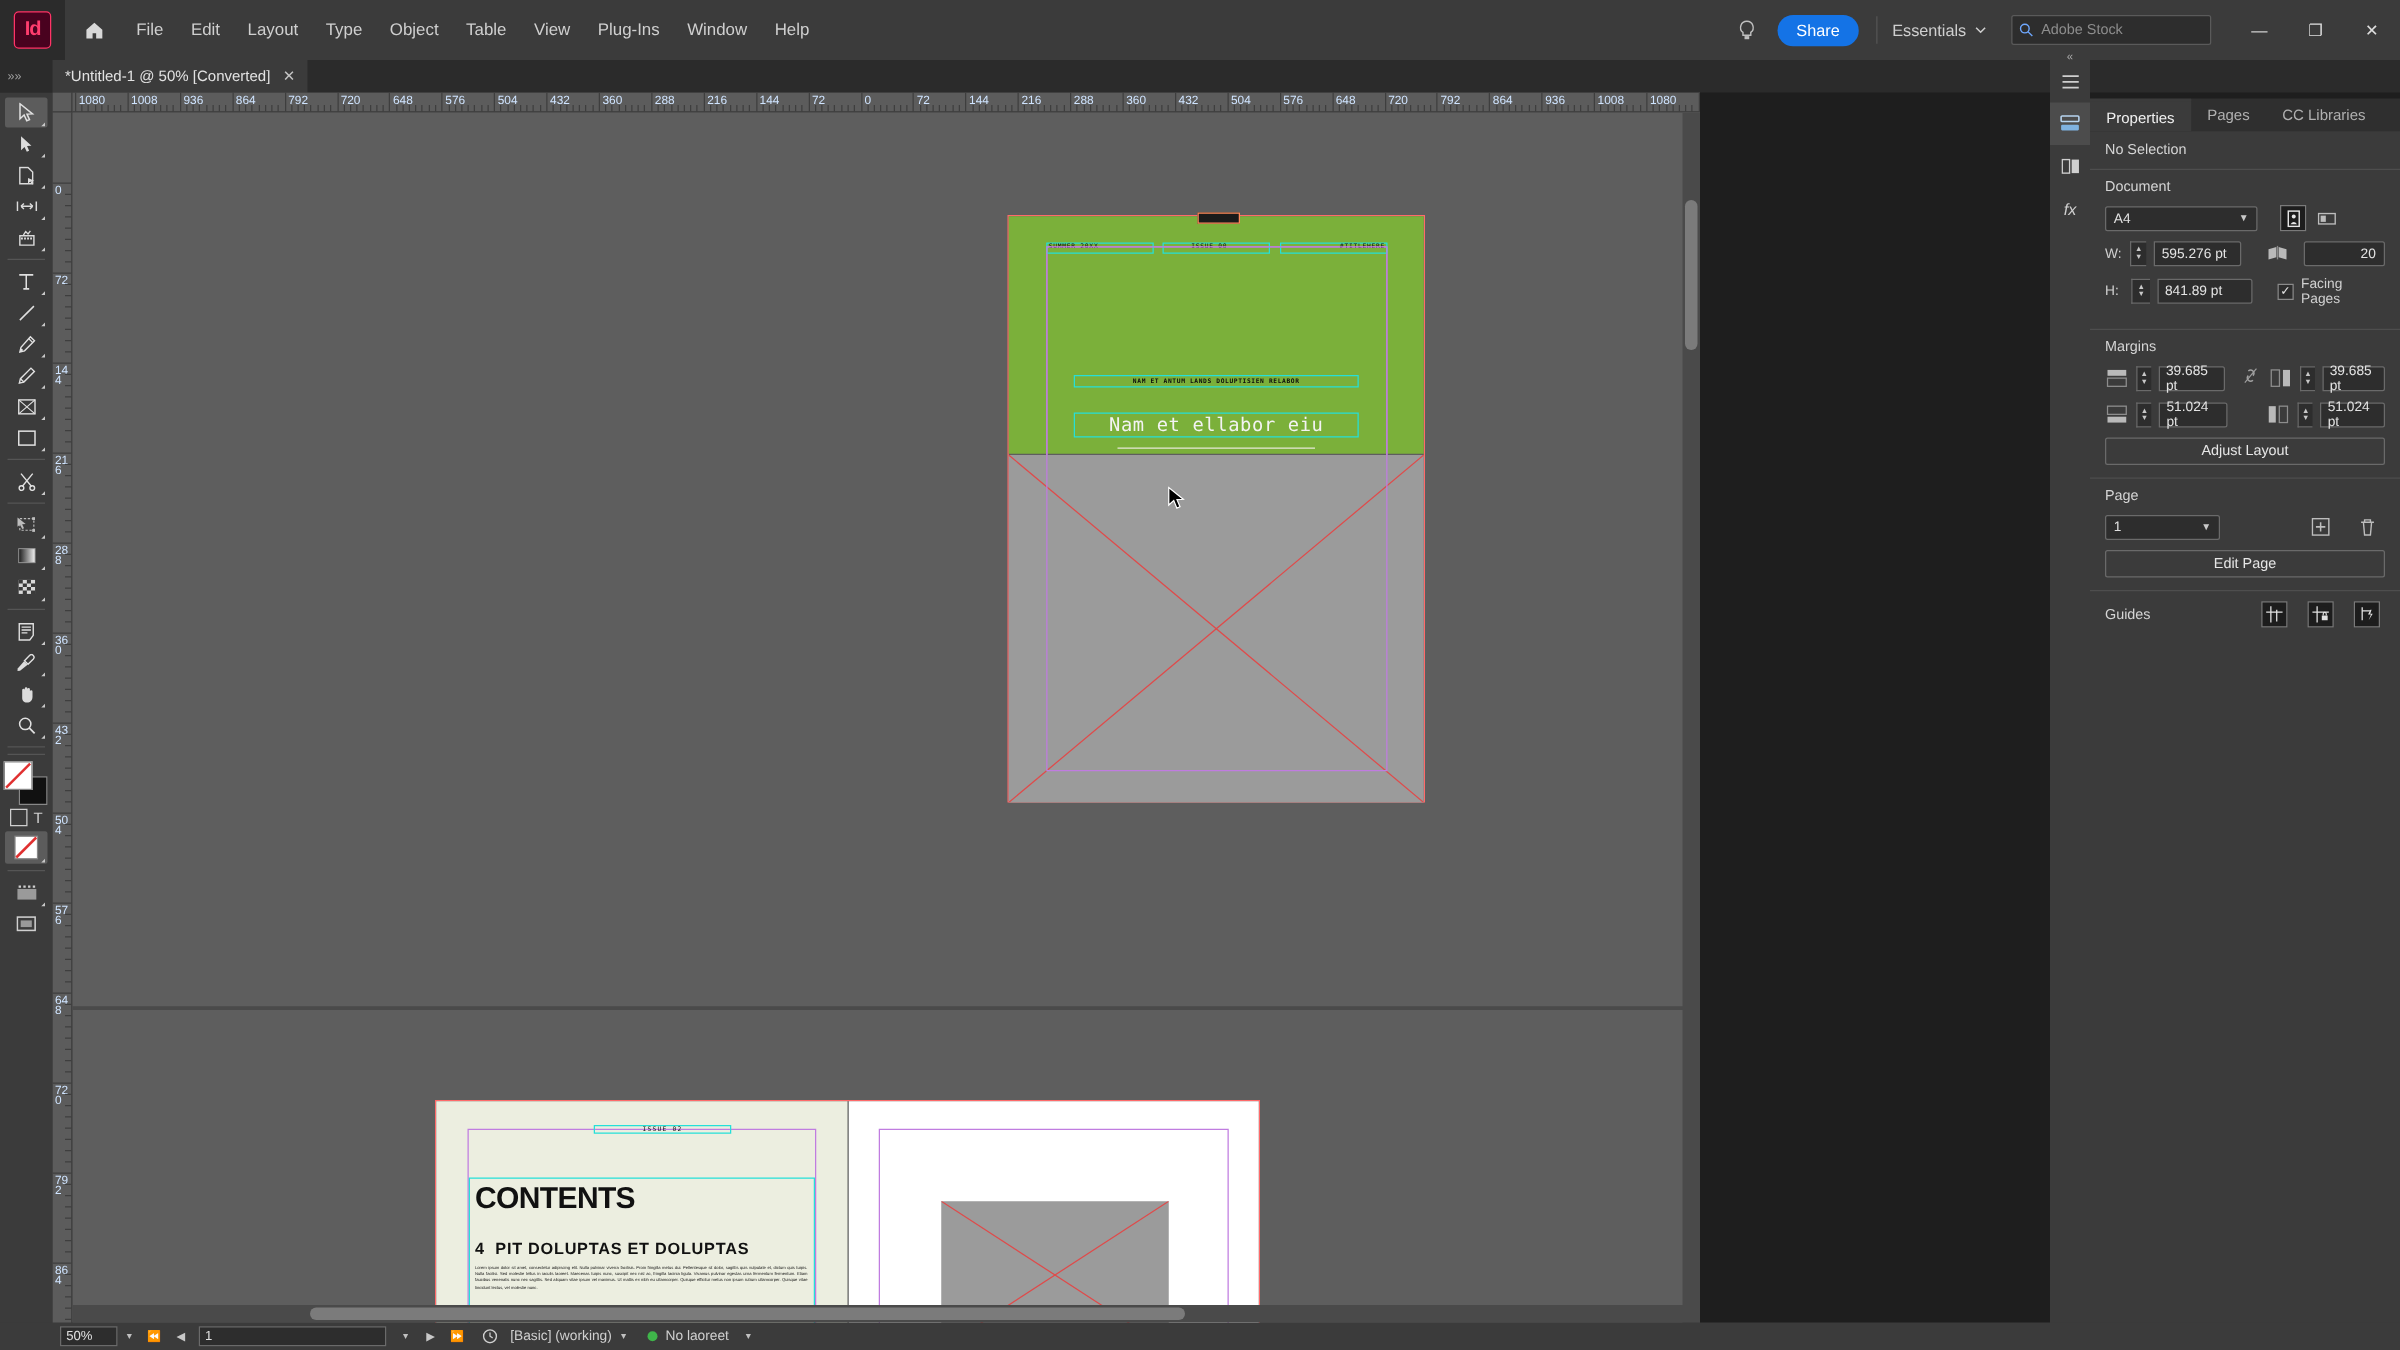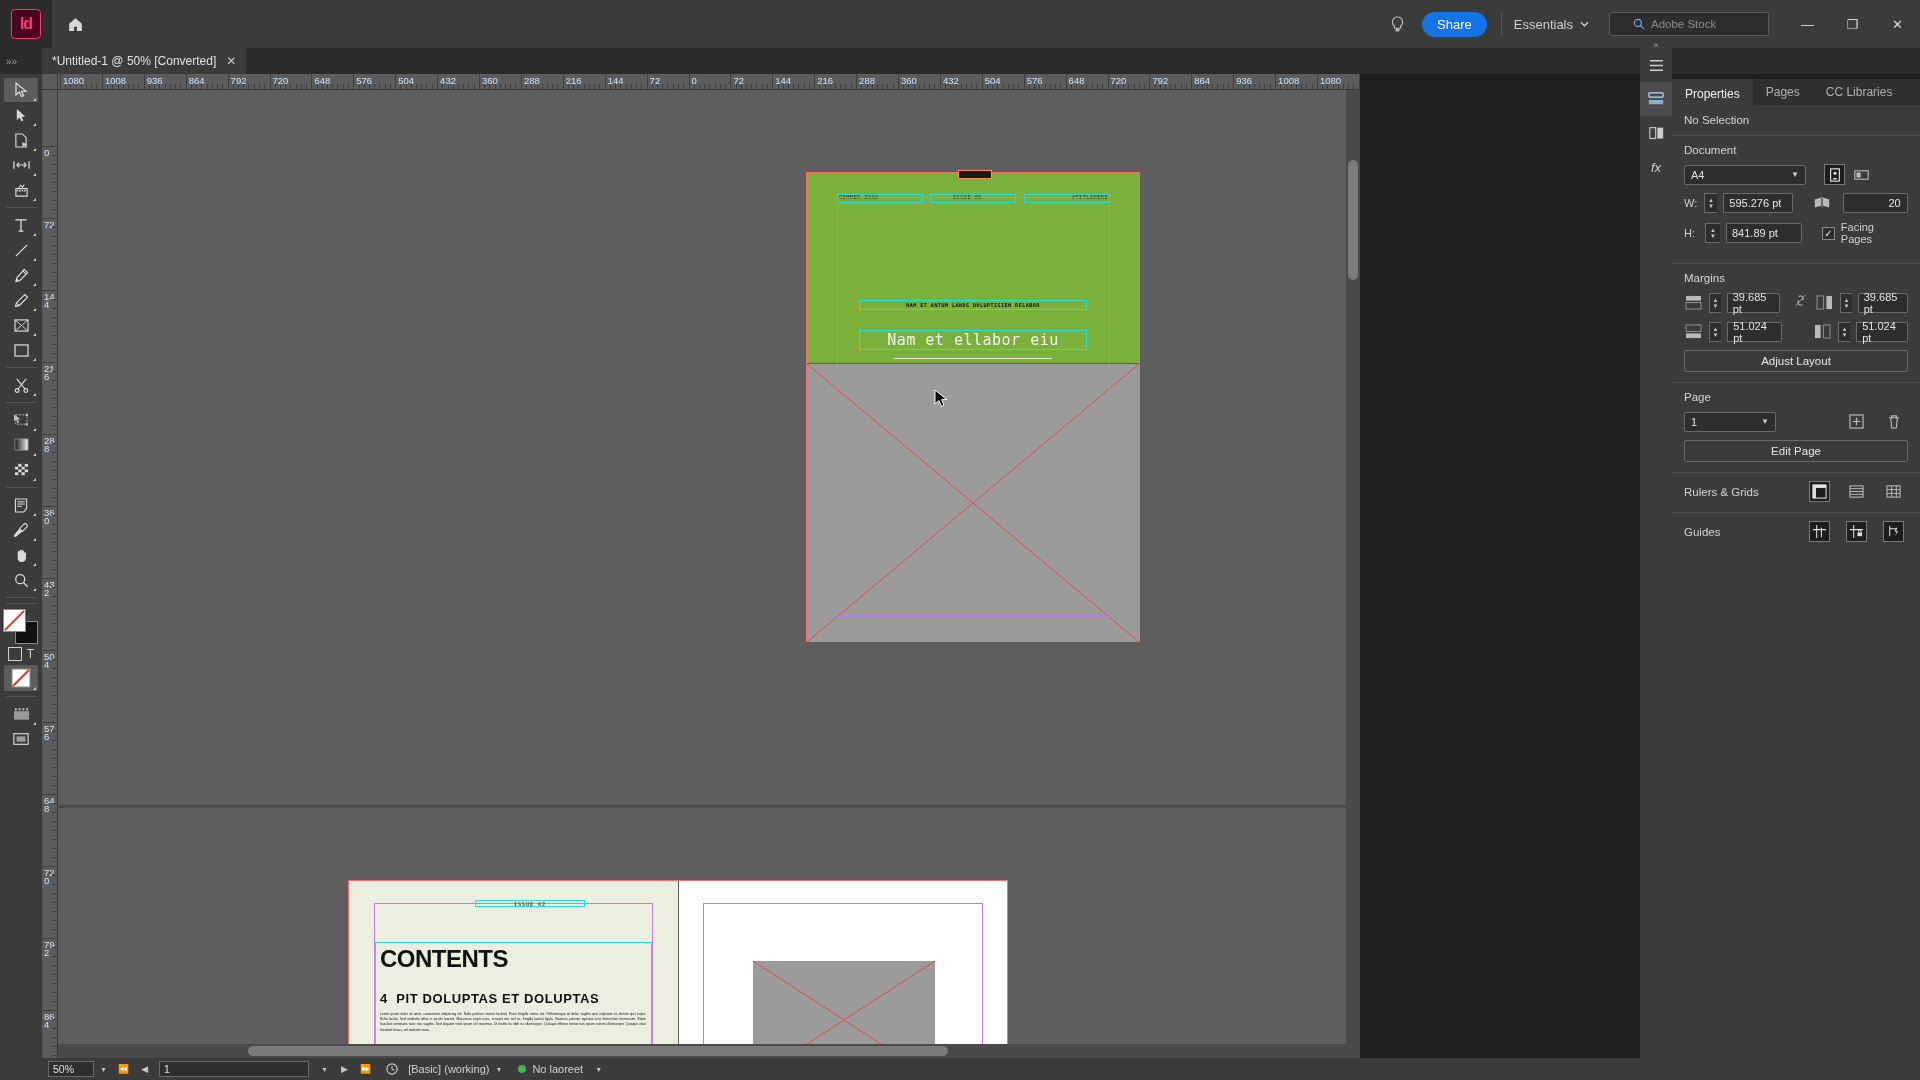--- a/index.html
+++ b/index.html
@@ -16,21 +16,21 @@
     align-items:center; justify-content:center; letter-spacing:-1px; }
   .home-btn { width:46px; height:48px; display:flex; align-items:center; justify-content:center; }
   .menu-items { display:flex; align-items:center; height:48px; }
   .menu-item { padding:0 11px; height:48px; line-height:48px; font-size:13.5px; color:#cfcfcf; cursor:default; }
   .topright { margin-left:auto; display:flex; align-items:center; height:48px; padding-right:0; }
   .bulb { width:34px; height:48px; display:flex; align-items:center; justify-content:center; }
   .share-btn { background:#1473e6; color:#fff; border-radius:14px; font-size:13px; padding:5px 15px; margin:0 8px; }
   .vsep { width:1px; height:22px; background:#555; margin:0 6px; }
   .essentials { font-size:13px; color:#cfcfcf; padding:0 6px; display:flex; align-items:center; gap:7px;}
   .stock { width:160px; height:24px; background:#2d2d2d; border:1px solid #5a5a5a; border-radius:2px;
-     display:flex; align-items:center; gap:6px; padding:0 23px; margin-left:14px; font-size:11.5px; color:#8d8d8d; }
+     display:flex; align-items:center; gap:6px; padding:0 5px; margin-left:14px; font-size:11.5px; color:#8d8d8d; }
   .winbtns { display:flex; margin-left:16px; }
   .winbtn { width:45px; height:48px; display:flex; align-items:center; justify-content:center; color:#ddd; font-size:13px; }
 
   
   #tabbar { position:absolute; left:0; top:48px; width:1920px; height:26px; background:#2b2b2b; }
   #tab-expander { position:absolute; left:0; top:0; width:40px; height:26px; color:#9a9a9a; font-size:10px;
      display:flex; align-items:center; padding-left:6px;}
   #doc-tab { position:absolute; left:42px; top:0; height:26px; background:#3b3b3b; display:flex;
     align-items:center; padding:0 10px; font-size:12px; color:#e2e2e2; gap:10px; }
   #doc-tab .x { font-size:12px; color:#c5c5c5; }
@@ -134,20 +134,32 @@
 
 <div id="menubar">
   <div id="id-logo">
     <div class="badge">Id</div>
   </div>
   <div class="home-btn">
     <svg width="17" height="17" viewBox="0 0 24 24">
         <path d="M3 11 L12 3 L21 11 L21 21 L14 21 L14 15 L10 15 L10 21 L3 21 Z" fill="#d8d8d8"></path>
       </svg>
   </div>
+  <div class="menu-items" id="menu-items">
+      <div class="menu-item">File</div>
+      <div class="menu-item">Edit</div>
+      <div class="menu-item">Layout</div>
+      <div class="menu-item">Type</div>
+      <div class="menu-item">Object</div>
+      <div class="menu-item">Table</div>
+      <div class="menu-item">View</div>
+      <div class="menu-item">Plug-Ins</div>
+      <div class="menu-item">Window</div>
+      <div class="menu-item">Help</div>
+    </div>
   <div class="topright">
     <div class="bulb">
       <svg width="15" height="19" viewBox="0 0 24 28">
           <path d="M12 2a8 8 0 0 0-5 14.3V20h10v-3.7A8 8 0 0 0 12 2z" fill="none" stroke="#bfbfbf" stroke-width="1.8"></path>
           <rect x="9" y="21" width="6" height="4" fill="#bfbfbf"></rect>
         </svg>
     </div>
     <div class="share-btn">Share</div>
     <div class="vsep"></div>
     <div class="essentials">
@@ -996,46 +1008,20 @@
         <span class="iconbtn">
           <svg width="14" height="15" viewBox="0 0 15 16">
               <path d="M2 4h11M5 4V2h5v2M4 4l1 11h5l1-11" fill="none" stroke="#bdbdbd" stroke-width="1.2"></path>
             </svg>
         </span>
       </div>
     </div>
     <div class="bigbtn">Edit Page</div>
   </div>
 
-  <div class="psec">
-    <div style="display:flex;align-items:center;">
-      <span class="psec-title" style="margin:0;">Rulers &amp; Grids</span>
-      <span style="margin-left:auto;display:flex;gap:16px;padding-right:4px;">
-        <span class="iconbtn on">
-          <svg width="15" height="15" viewBox="0 0 16 16">
-              <rect x="1" y="1" width="14" height="14" fill="#1d1d1d" stroke="#e2e2e2" stroke-width="1.1"></rect>
-              <rect x="1" y="1" width="14" height="3.2" fill="#e2e2e2"></rect>
-              <rect x="1" y="1" width="3.2" height="14" fill="#e2e2e2"></rect>
-            </svg>
-        </span>
-        <span class="iconbtn">
-          <svg width="15" height="15" viewBox="0 0 16 16">
-              <rect x="1" y="2" width="14" height="12" fill="none" stroke="#bdbdbd" stroke-width="1.1"></rect>
-              <path d="M1 5h14M1 8h14M1 11h14" stroke="#bdbdbd" stroke-width="1"></path>
-            </svg>
-        </span>
-        <span class="iconbtn">
-          <svg width="15" height="15" viewBox="0 0 16 16">
-              <rect x="1" y="2" width="14" height="12" fill="none" stroke="#bdbdbd" stroke-width="1.1"></rect>
-              <path d="M1 6h14M1 10h14M6 2v12M11 2v12" stroke="#bdbdbd" stroke-width="1"></path>
-            </svg>
-        </span>
-      </span>
-    </div>
-  </div>
 
   <div class="psec">
     <div style="display:flex;align-items:center;">
       <span class="psec-title" style="margin:0;">Guides</span>
       <span style="margin-left:auto;display:flex;gap:16px;padding-right:4px;">
         <span class="iconbtn on">
           <svg width="15" height="15" viewBox="0 0 16 16">
               <rect x="1" y="1" width="14" height="14" fill="#1d1d1d"></rect>
               <path d="M5 1v14M1 6h14M10 4v10" stroke="#e2e2e2" stroke-width="1.1"></path>
             </svg>

